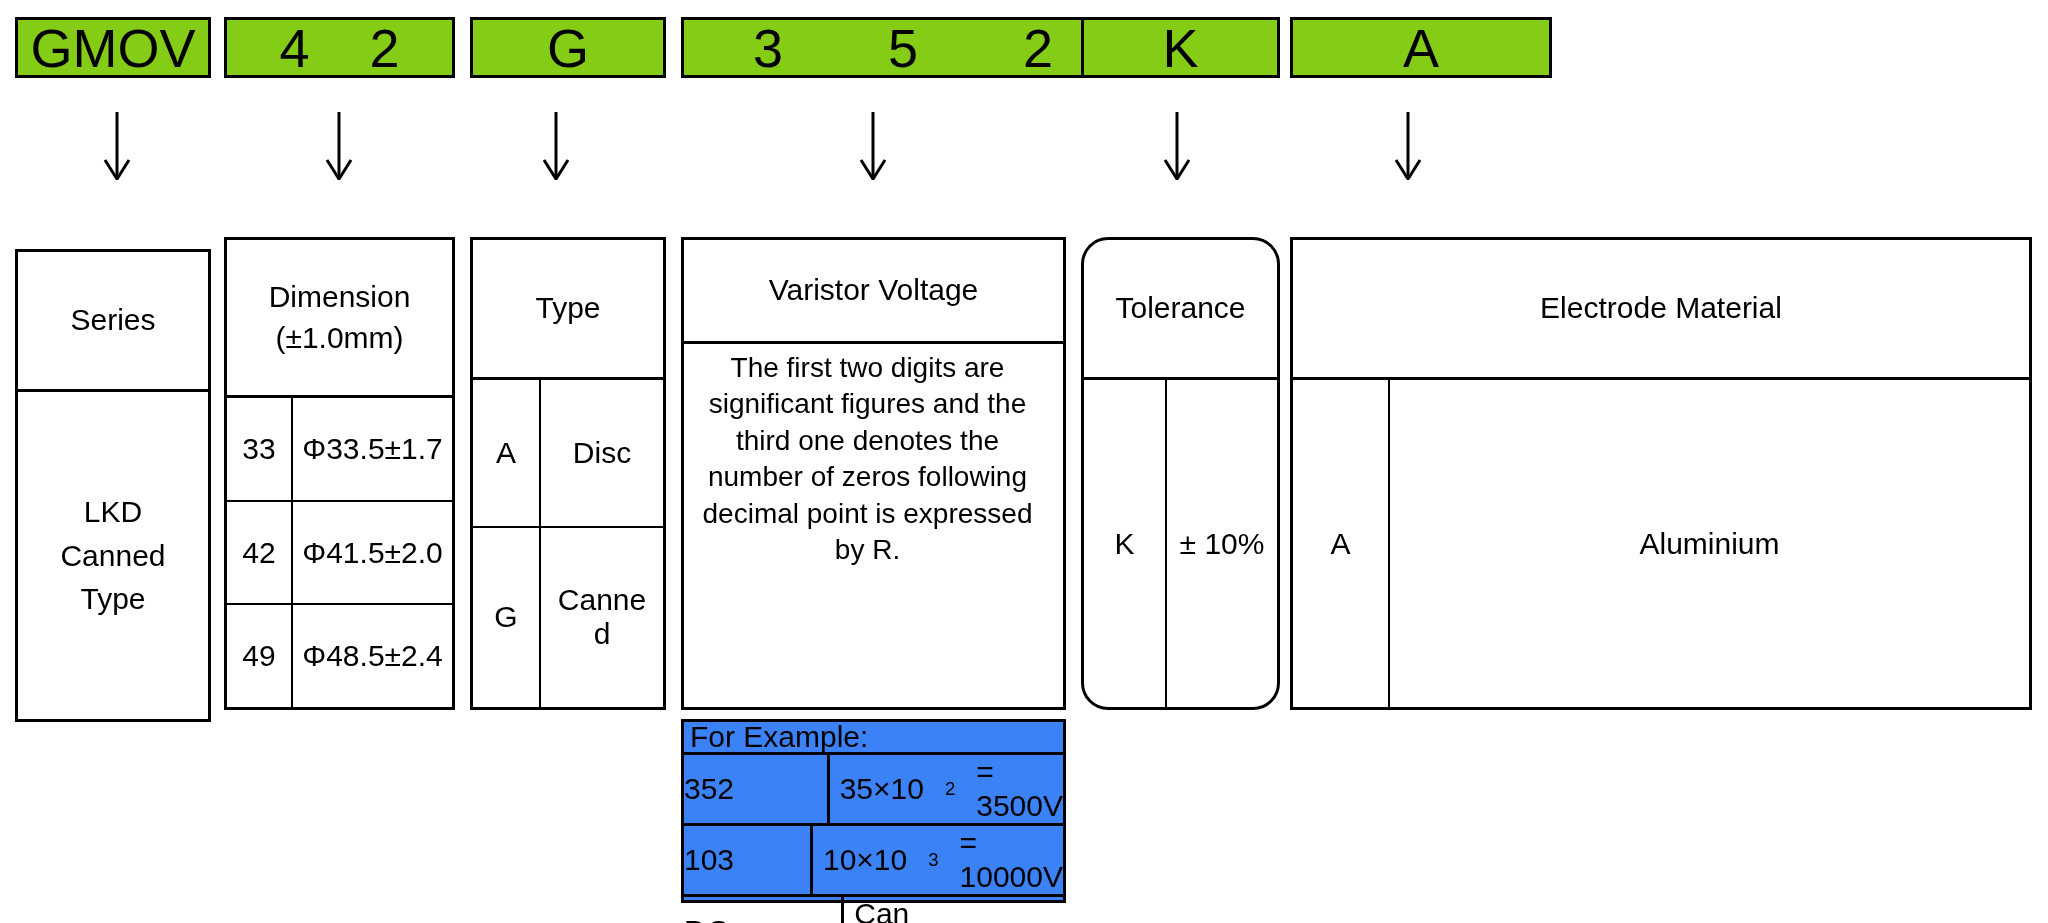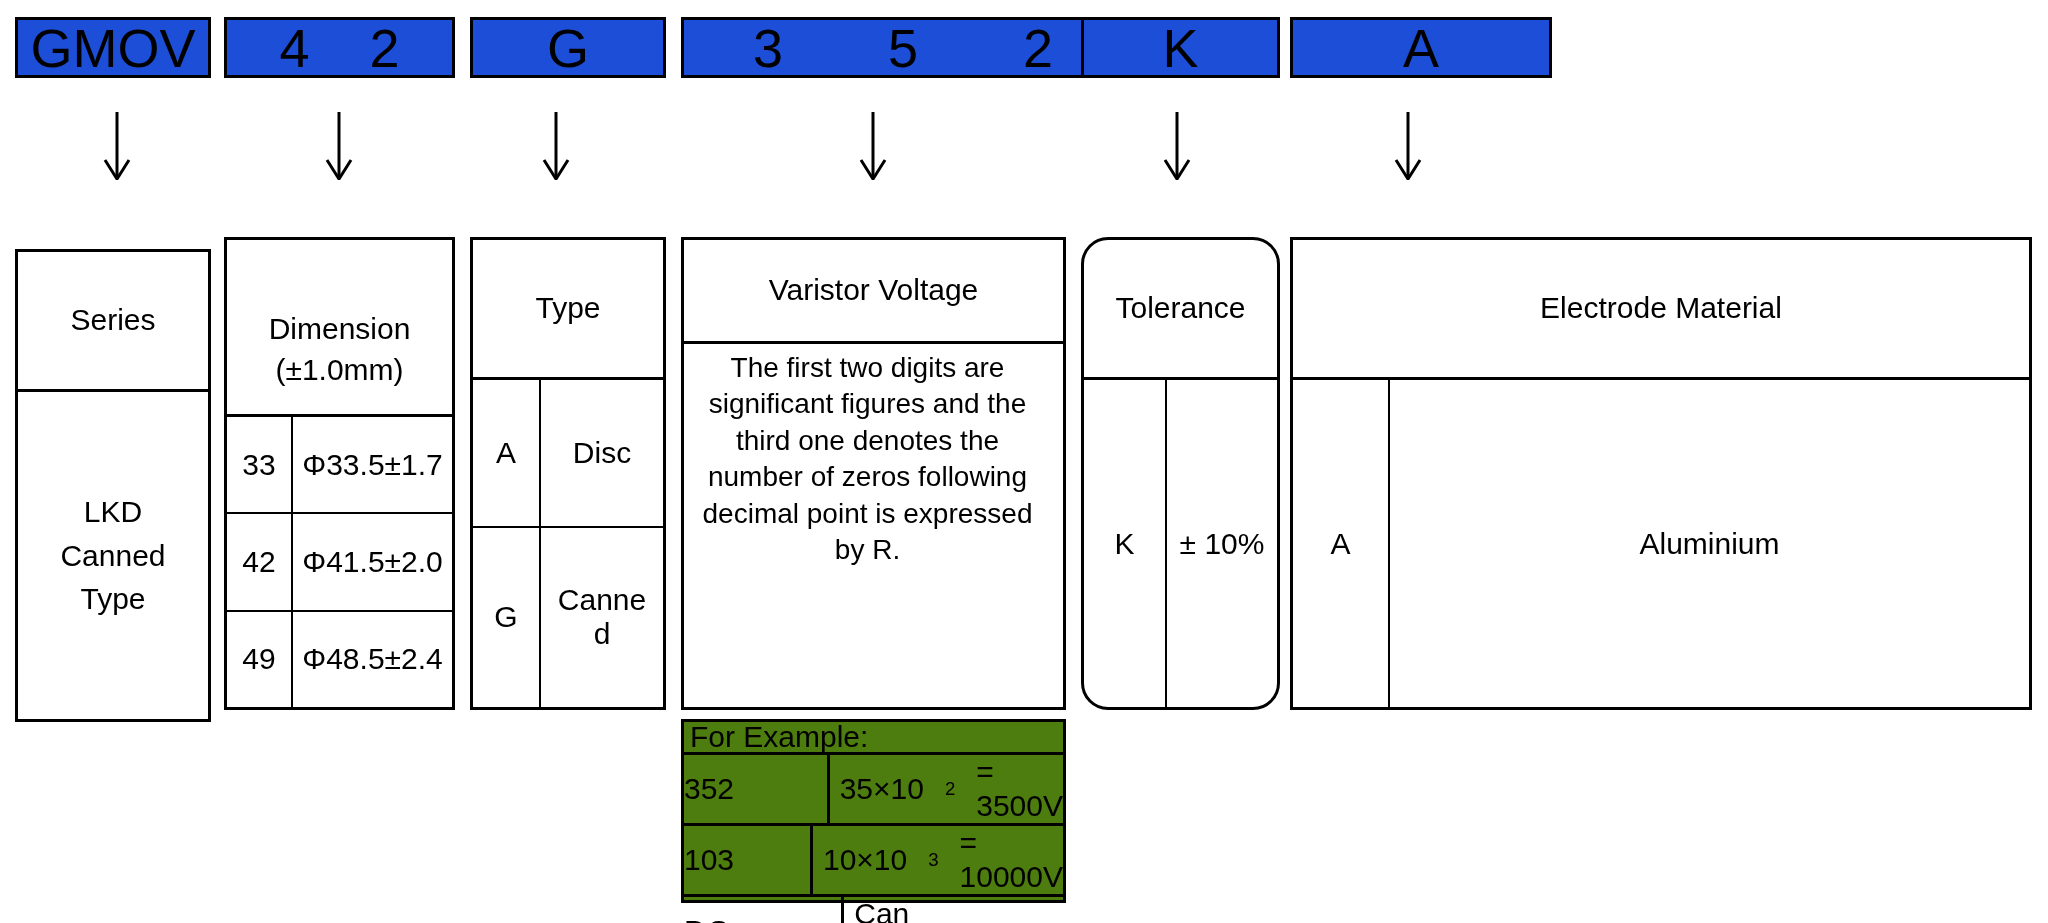--- a/index.html
+++ b/index.html
@@ -18,21 +18,21 @@
     position: relative;
     width: 2048px;
     height: 923px;
   }
 
   
   .box {
     position: absolute;
     box-sizing: border-box;
     border: 3px solid #000;
-    background: #1d4ed8;
+    background: #84cc16;
   }
   .code-box {
     display: flex;
     align-items: center;
     justify-content: center;
   }
   .code-text {
     font-size: 54px;
     line-height: 1;
     letter-spacing: 0;
@@ -119,21 +119,21 @@
     line-height: 1.30;
     padding: 6px 20px 0 8px;
     text-align: center;
   }
 
   
   .extable {
     position: absolute;
     box-sizing: border-box;
     border: 3px solid #000;
-    background: #4d7c0f;
+    background: #3b82f6;
     display: flex;
     flex-direction: column;
   }
   .ex-title {
     box-sizing: border-box;
     border-bottom: 3px solid #000;
     font-size: 30px;
     line-height: 1;
     display: flex;
     align-items: center;
@@ -228,21 +228,21 @@
   <div class="desc" style="left:15px; top:249px; width:196px; height:473px;">
     <div class="desc-head" style="height:140px;">Series</div>
     <div class="desc-body">
       <div class="plain-cell">LKD
 Canned
 Type</div>
     </div>
   </div>
 
   <div class="desc" style="left:224px; top:237px; width:231px; height:473px;">
-    <div class="desc-head" style="height:132px;margin-top:45px;">Dimension
+    <div class="desc-head" style="height:158px;">Dimension
 (±1.0mm)</div>
     <div class="desc-body">
       <div class="subrow">
         <div class="subcell-key" style="width:66px;">33</div>
         <div class="subcell-val">Φ33.5±1.7</div>
       </div>
       <div class="subrow">
         <div class="subcell-key" style="width:66px;">42</div>
         <div class="subcell-val">Φ41.5±2.0</div>
       </div>

